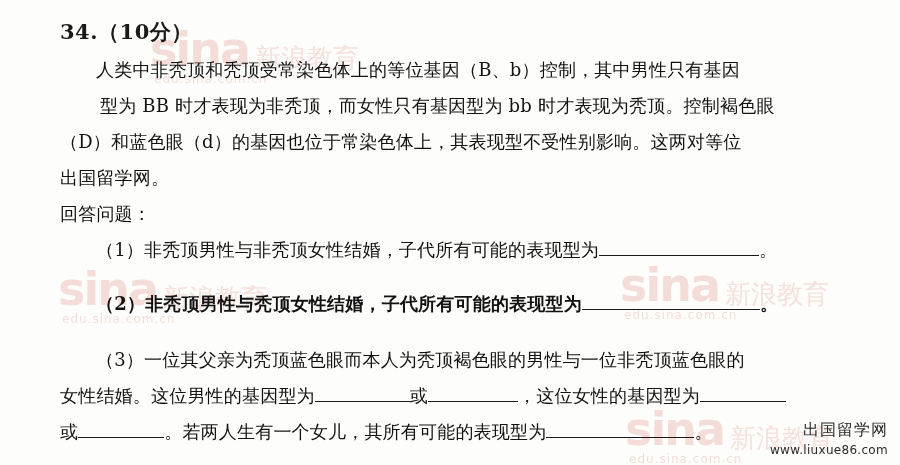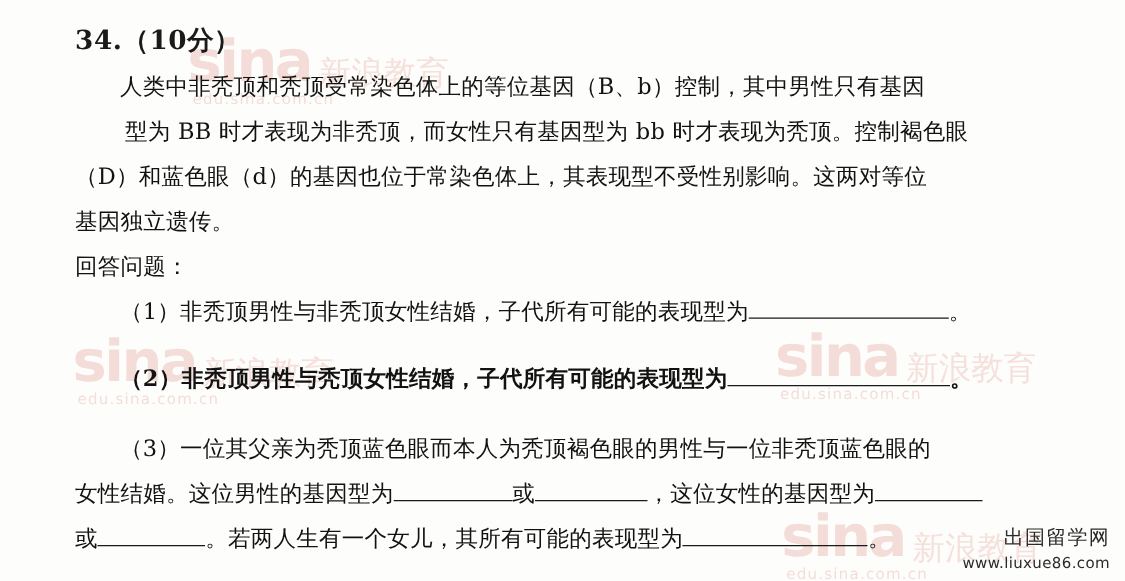--- a/index.html
+++ b/index.html
@@ -151,21 +151,21 @@
     <div class="wm wm-sub sub" style="position:relative;left:0;top:0;">edu.sina.com.cn</div>
   </div>
 
   <div class="content">
 
     <div class="q-number">34.（10分）</div>
 
     <div class="para indent" style="top:52px;">人类中非秃顶和秃顶受常染色体上的等位基因（B、b）控制，其中男性只有基因</div>
     <div class="para body-line" style="top:88px;margin-left:40px;">型为 BB 时才表现为非秃顶，而女性只有基因型为 bb 时才表现为秃顶。控制褐色眼</div>
     <div class="para body-line" style="top:124px;">（D）和蓝色眼（d）的基因也位于常染色体上，其表现型不受性别影响。这两对等位</div>
-    <div class="para body-line" style="top:160px;">基因独立遗传。</div>
+    <div class="para body-line" style="top:160px;">出国留学网。</div>
     <div class="para body-line" style="top:196px;text-align:right;">回答问题：</div>
 
     <div class="para indent" style="top:232px;">
       <span>（1）</span><span>非秃顶男性与非秃顶女性结婚，子代所有可能的表现型为</span><span class="blank-u b-long"></span><span>。</span>
     </div>
 
     <div class="para indent" style="top:286px;font-weight:bold;">
       <span>（2）</span><span>非秃顶男性与秃顶女性结婚，子代所有可能的表现型为</span><span class="blank-u b-long2"></span><span>。</span>
     </div>
 

